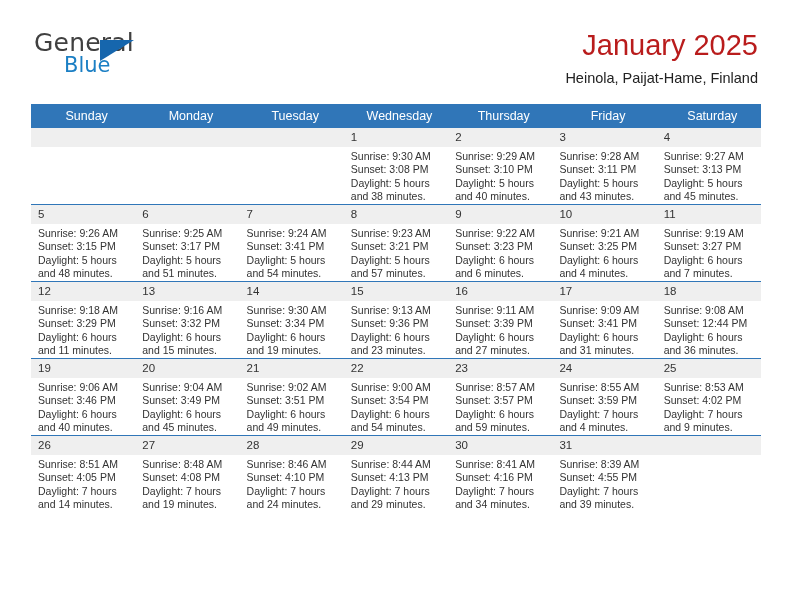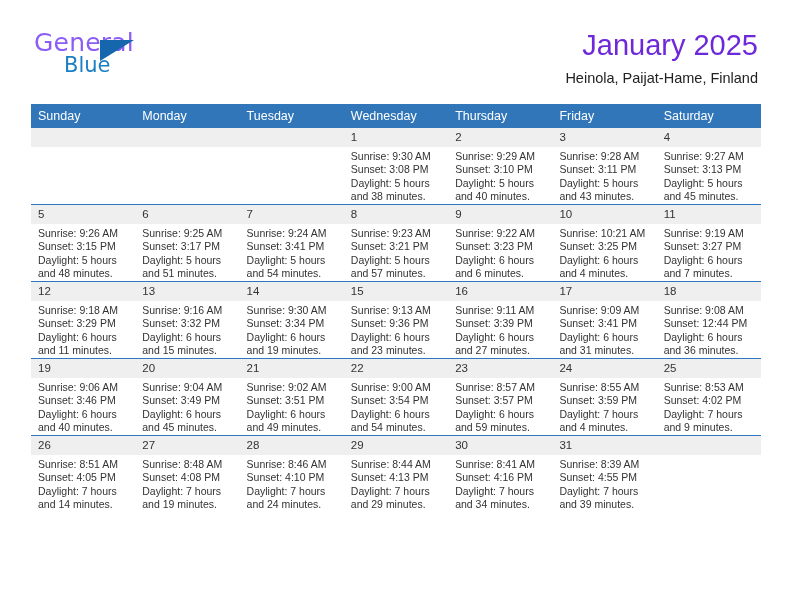--- a/index.html
+++ b/index.html
@@ -35,21 +35,21 @@
     top: 0;
     width: 200px;
     height: 60px;
   }
   .brand-general {
     position: absolute;
     left: 0;
     top: 0;
     font-size: 25px;
     letter-spacing: 0.2px;
-    color: #8b5cf6;
+    color: #404040;
     font-family: "DejaVu Sans", sans-serif;
   }
   .brand-blue {
     position: absolute;
     left: 30px;
     top: 25px;
     font-size: 21px;
     color: #1b7fc4;
     font-family: "DejaVu Sans", sans-serif;
   }
@@ -65,21 +65,21 @@
 
   .title-block {
     position: absolute;
     right: 0;
     top: 0;
     text-align: right;
   }
   .cal-title {
     font-size: 29px;
     font-weight: normal;
-    color: #6d28d9;
+    color: #b91c1c;
     line-height: 34px;
     white-space: nowrap;
     font-family: "Liberation Sans", sans-serif;
   }
   .cal-subtitle {
     margin-top: 8px;
     font-size: 14.5px;
     color: #222222;
     line-height: 17px;
     white-space: nowrap;
@@ -92,21 +92,21 @@
     top: 104px;
     width: 730px;
     border-collapse: collapse;
     table-layout: fixed;
   }
   .calendar th {
     background: #3076b8;
     color: #ffffff;
     font-weight: normal;
     font-size: 12.5px;
-    text-align: left;
+    text-align: center;
     padding: 5px 0 5px 7px;
     height: 13px;
     border: none;
   }
   .calendar td {
     width: 104.3px;
     height: 76px;
     vertical-align: top;
     padding: 0;
     border: none;
@@ -277,21 +277,21 @@
             <div class="cell-body">
               <div>Sunrise: 9:22 AM</div>
               <div>Sunset: 3:23 PM</div>
               <div>Daylight: 6 hours</div>
               <div>and 6 minutes.</div>
             </div>
           </td>
           <td>
             <div class="daynum-bar">10</div>
             <div class="cell-body">
-              <div>Sunrise: 10:21 AM</div>
+              <div>Sunrise: 9:21 AM</div>
               <div>Sunset: 3:25 PM</div>
               <div>Daylight: 6 hours</div>
               <div>and 4 minutes.</div>
             </div>
           </td>
           <td>
             <div class="daynum-bar">11</div>
             <div class="cell-body">
               <div>Sunrise: 9:19 AM</div>
               <div>Sunset: 3:27 PM</div>

